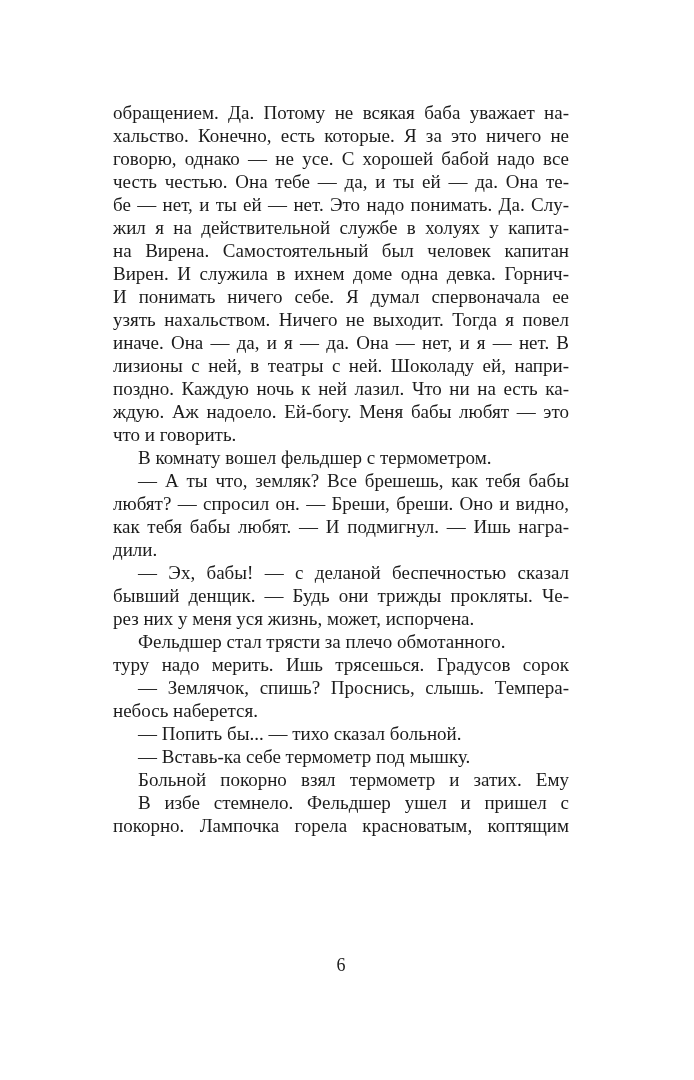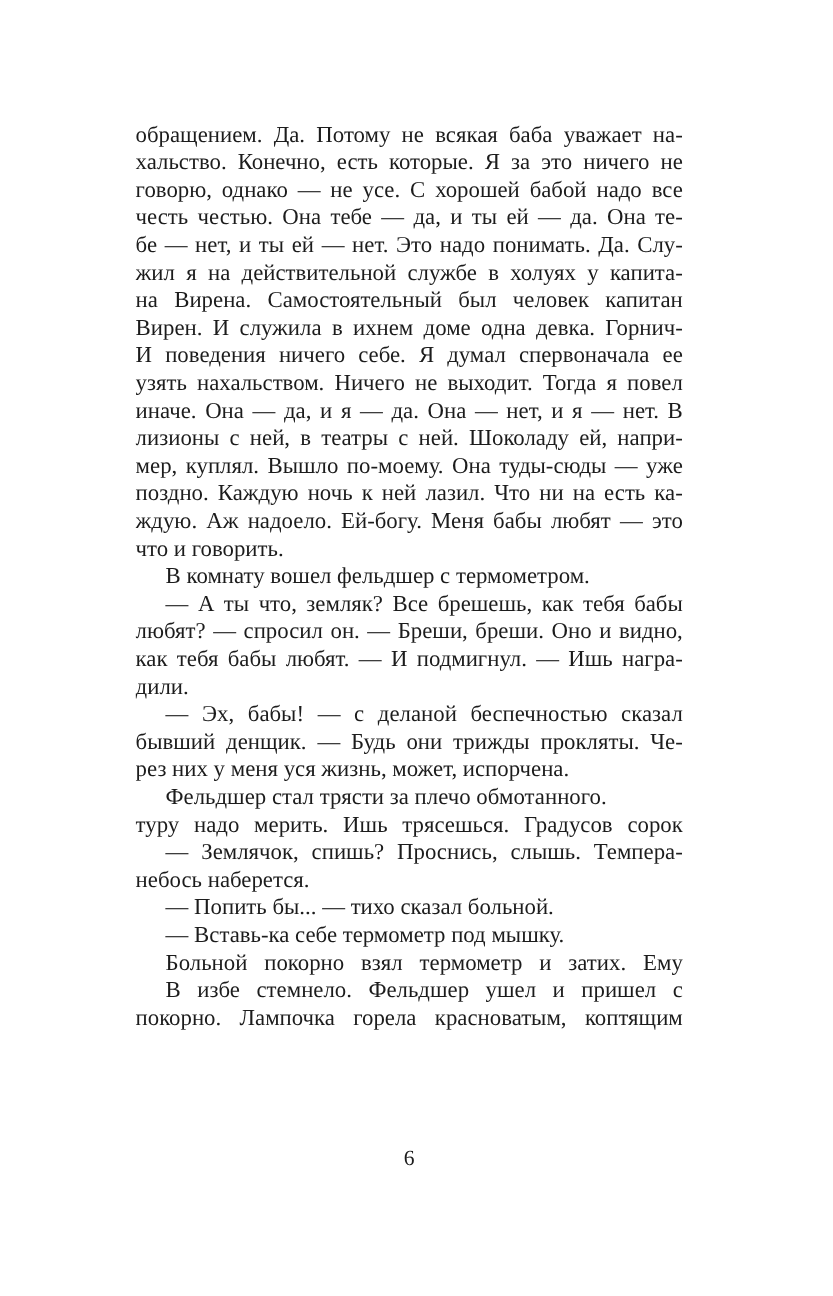--- a/index.html
+++ b/index.html
@@ -58,25 +58,24 @@
 <div class="page">
   <main class="text-block" id="text-block">
       <div class="line">обращением. Да. Потому не всякая баба уважает на-</div>
       <div class="line">хальство. Конечно, есть которые. Я за это ничего не</div>
       <div class="line">говорю, однако — не усе. С хорошей бабой надо все</div>
       <div class="line">честь честью. Она тебе — да, и ты ей — да. Она те-</div>
       <div class="line">бе — нет, и ты ей — нет. Это надо понимать. Да. Слу-</div>
       <div class="line">жил я на действительной службе в холуях у капита-</div>
       <div class="line">на Вирена. Самостоятельный был человек капитан</div>
       <div class="line">Вирен. И служила в ихнем доме одна девка. Горнич-</div>
-      <div class="line">И поведения ничего себе. Я думал спервоначала ее</div>
+      <div class="line">И понимать ничего себе. Я думал спервоначала ее</div>
       <div class="line">узять нахальством. Ничего не выходит. Тогда я повел</div>
       <div class="line">иначе. Она — да, и я — да. Она — нет, и я — нет. В</div>
       <div class="line">лизионы с ней, в театры с ней. Шоколаду ей, напри-</div>
-      <div class="line">мер, куплял. Вышло по-моему. Она туды-сюды — уже</div>
       <div class="line">поздно. Каждую ночь к ней лазил. Что ни на есть ка-</div>
       <div class="line">ждую. Аж надоело. Ей-богу. Меня бабы любят — это</div>
       <div class="line nojust">что и говорить.</div>
       <div class="line indent nojust">В комнату вошел фельдшер с термометром.</div>
       <div class="line indent">— А ты что, земляк? Все брешешь, как тебя бабы</div>
       <div class="line">любят? — спросил он. — Бреши, бреши. Оно и видно,</div>
       <div class="line">как тебя бабы любят. — И подмигнул. — Ишь награ-</div>
       <div class="line nojust">дили.</div>
       <div class="line indent">— Эх, бабы! — с деланой беспечностью сказал</div>
       <div class="line">бывший денщик. — Будь они трижды прокляты. Че-</div>

